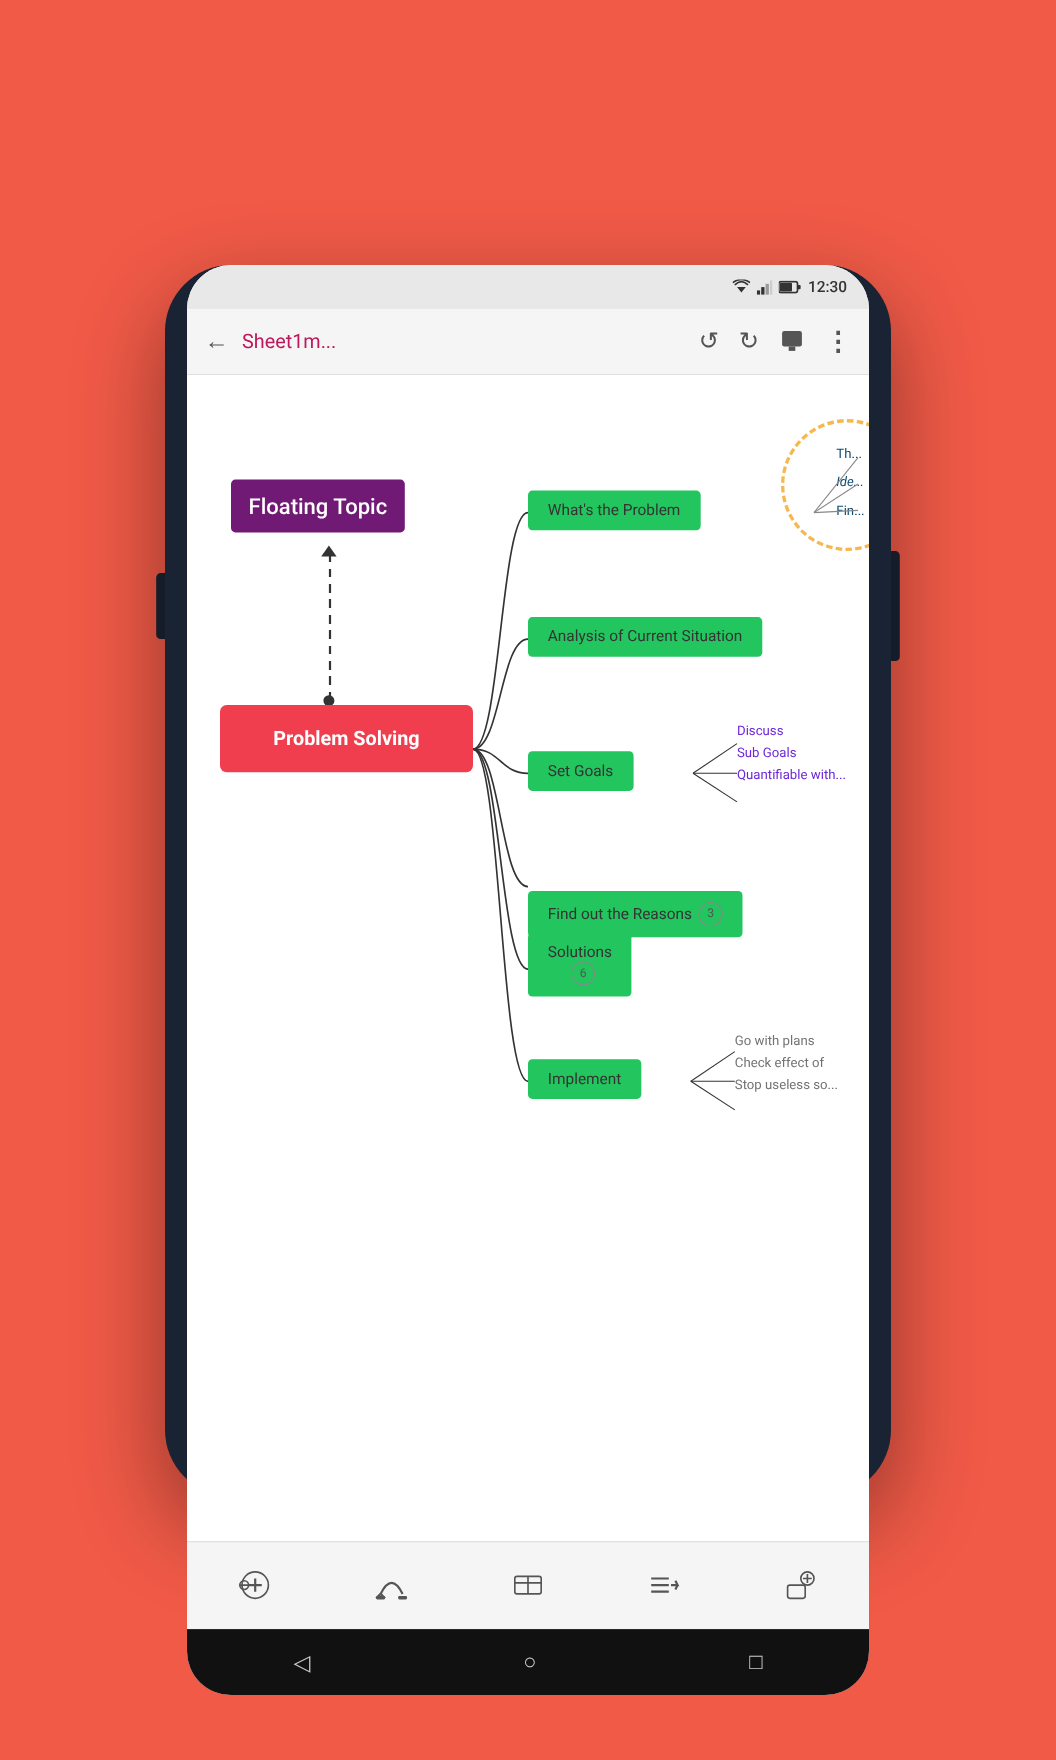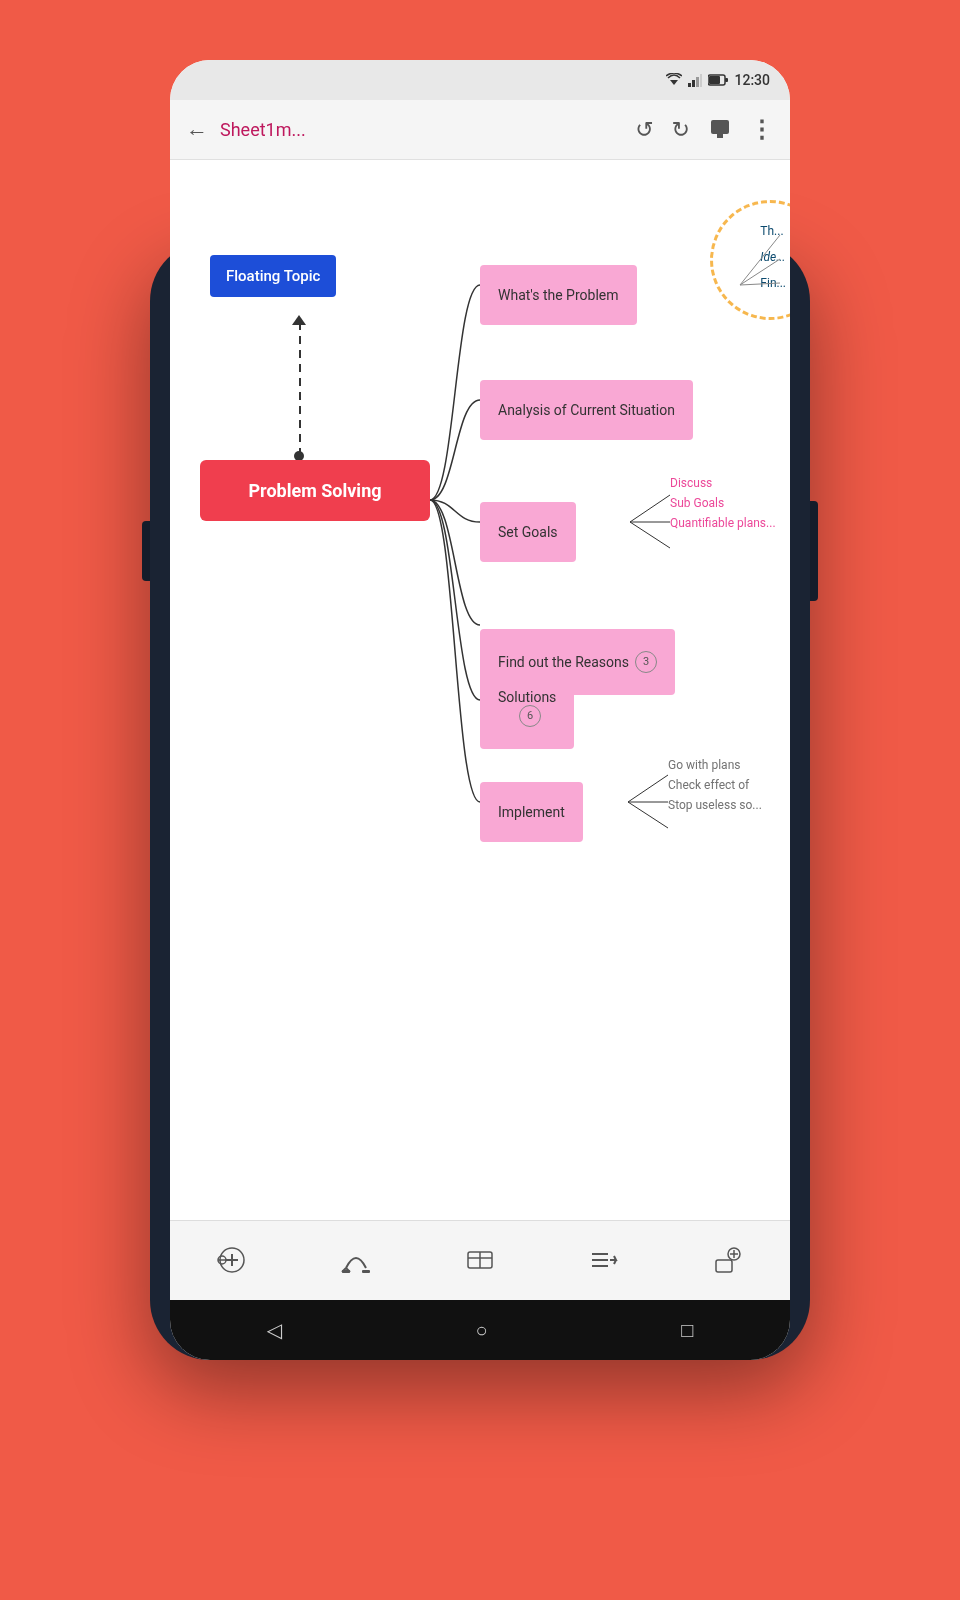--- a/index.html
+++ b/index.html
@@ -14,21 +14,21 @@
       overflow: hidden;
     }
 
     .phone-outer {
       width: 660px;
       height: 1119px;
       background: #1a2333;
       border-radius: 60px;
       position: relative;
       display: flex;
-      align-items: flex-end;
+      align-items: flex-start;
       justify-content: center;
       box-shadow: 0 30px 80px rgba(0,0,0,0.4);
     }
 
     
     .phone-outer::before {
       content: '';
       position: absolute;
       left: -8px;
       top: 280px;
@@ -119,25 +119,25 @@
       background: #fff;
       position: relative;
       overflow: hidden;
     }
 
     
     .floating-topic {
       position: absolute;
       top: 95px;
       left: 40px;
-      background: #1d4ed8;
+      background: #701a75;
       color: #fff;
       padding: 12px 16px;
       border-radius: 4px;
-      font-size: 15px;
+      font-size: 20px;
       font-weight: 500;
       white-space: nowrap;
     }
     .dashed-line {
       width: 2px;
       height: 130px;
       background: repeating-linear-gradient(
         to bottom,
         #333 0px, #333 8px,
         transparent 8px, transparent 14px
@@ -165,23 +165,23 @@
       top: 0;
       left: 0;
       width: 100%;
       height: 100%;
       pointer-events: none;
     }
 
     
     .branch-node {
       position: absolute;
-      background: #f9a8d4;
+      background: #22c55e;
       border-radius: 4px;
-      padding: 22px 18px;
+      padding: 10px 18px;
       font-size: 14px;
       color: #333;
       white-space: nowrap;
     }
 
     
     .badge {
       display: inline-flex;
       align-items: center;
       justify-content: center;
@@ -377,24 +377,24 @@
       </div>
 
       <div class="branch-node" style="top:220px; left:310px;">
         <span>Analysis of Current Situation</span>
       </div>
 
       <div class="branch-node" style="top:342px; left:310px;">
         <span>Set Goals</span>
       </div>
 
-      <div style="position:absolute; top:313px; left:500px; font-size:12px; color:#ec4899; line-height:20px;">
+      <div style="position:absolute; top:313px; left:500px; font-size:12px; color:#6d28d9; line-height:20px;">
         <div>Discuss</div>
         <div>Sub Goals</div>
-        <div>Quantifiable plans...</div>
+        <div>Quantifiable with...</div>
       </div>
 
       <div class="branch-node" style="top:445px; left:310px; display:flex; align-items:center;margin-top:24px;">
         <span>Find out the Reasons</span>
         <span class="badge">3</span>
       </div>
 
       <div class="branch-node" style="top:507px; left:310px; display:flex; align-items:center;flex-direction:column;">
         <span>Solutions</span>
         <span class="badge">6</span>

